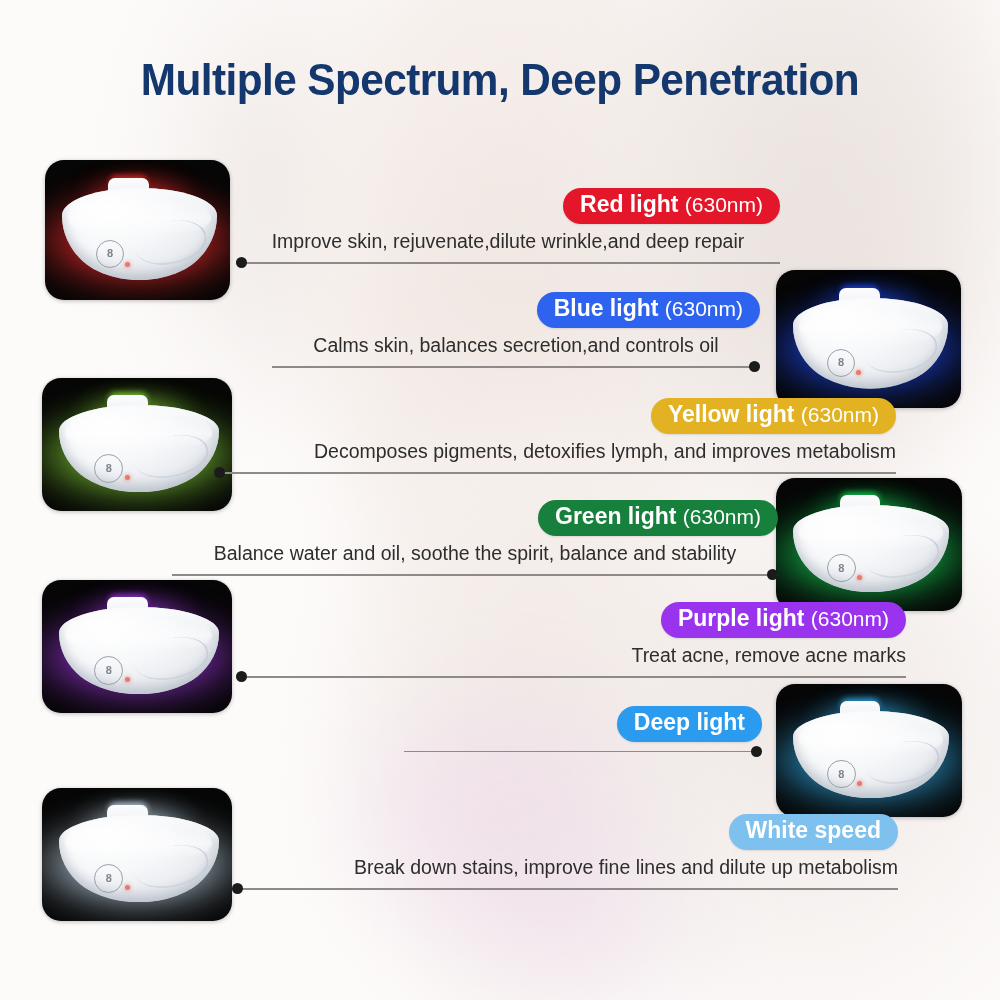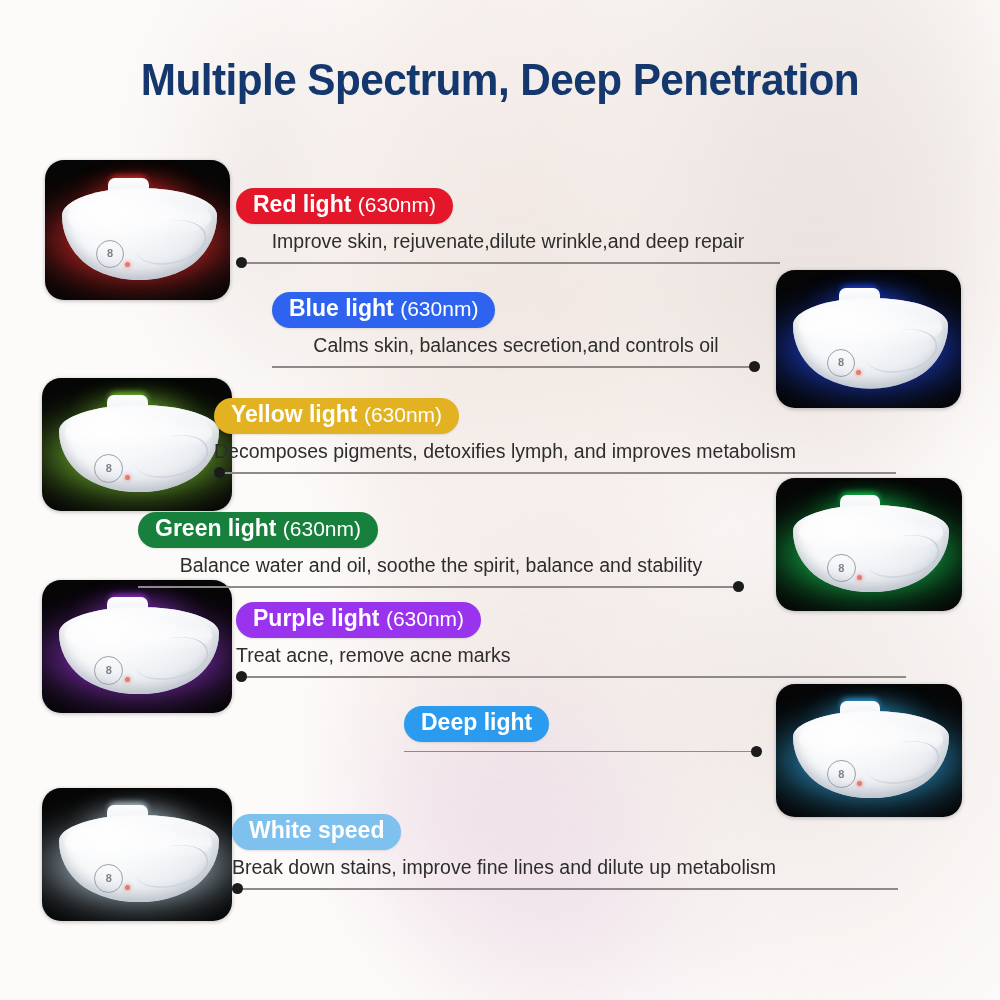--- a/index.html
+++ b/index.html
@@ -155,23 +155,23 @@
   .rule .line{
     position:absolute;top:5px;left:0;right:0;height:1.3px;
     background:#8e8a8a;
   }
   .rule .dot{
     position:absolute;top:0px;width:11px;height:11px;border-radius:50%;
     background:#1b1b1b;
   }
   .rule.left .dot{left:0;}
   .rule.right .dot{right:0;}
-  .align-right{text-align:left;}
+  .align-right{text-align:right;}
   .align-center{text-align:center;}
-  .align-left{text-align:left;}
+  .align-left{text-align:right;}
 </style>
 </head>
 <body>
 
 <div id="bg-photo">
   <div class="bg-l bg-hair2"></div>
   <div class="bg-l bg-face"></div>
   <div class="bg-l bg-hair"></div>
   <div class="bg-l bg-neck"></div>
   <div class="bg-l bg-shoulder"></div>
@@ -307,21 +307,21 @@
       </div>
     </div>
     <div class="row" style="left: 214px; width: 682px; top: 398px;">
       <div class="align-left"><span class="pill" style="background:#E2B222"><span class="nm">Yellow light</span> <span class="wl">(630nm)</span></span></div>
       <div class="desc align-left">Decomposes pigments, detoxifies lymph, and improves metabolism</div>
       <div class="rule left">
         <div class="line"></div>
         <div class="dot"></div>
       </div>
     </div>
-    <div class="row" style="left: 138px; width: 606px; top: 500px; margin-top: 12px;">
+    <div class="row" style="left: 172px; width: 606px; top: 500px;">
       <div class="align-right"><span class="pill" style="background:#17803C"><span class="nm">Green light</span> <span class="wl">(630nm)</span></span></div>
       <div class="desc align-center">Balance water and oil, soothe the spirit, balance and stability</div>
       <div class="rule right">
         <div class="line"></div>
         <div class="dot"></div>
       </div>
     </div>
     <div class="row" style="left: 236px; width: 670px; top: 602px;">
       <div class="align-left"><span class="pill" style="background:#9A33EE"><span class="nm">Purple light</span> <span class="wl">(630nm)</span></span></div>
       <div class="desc align-left">Treat acne, remove acne marks</div>

